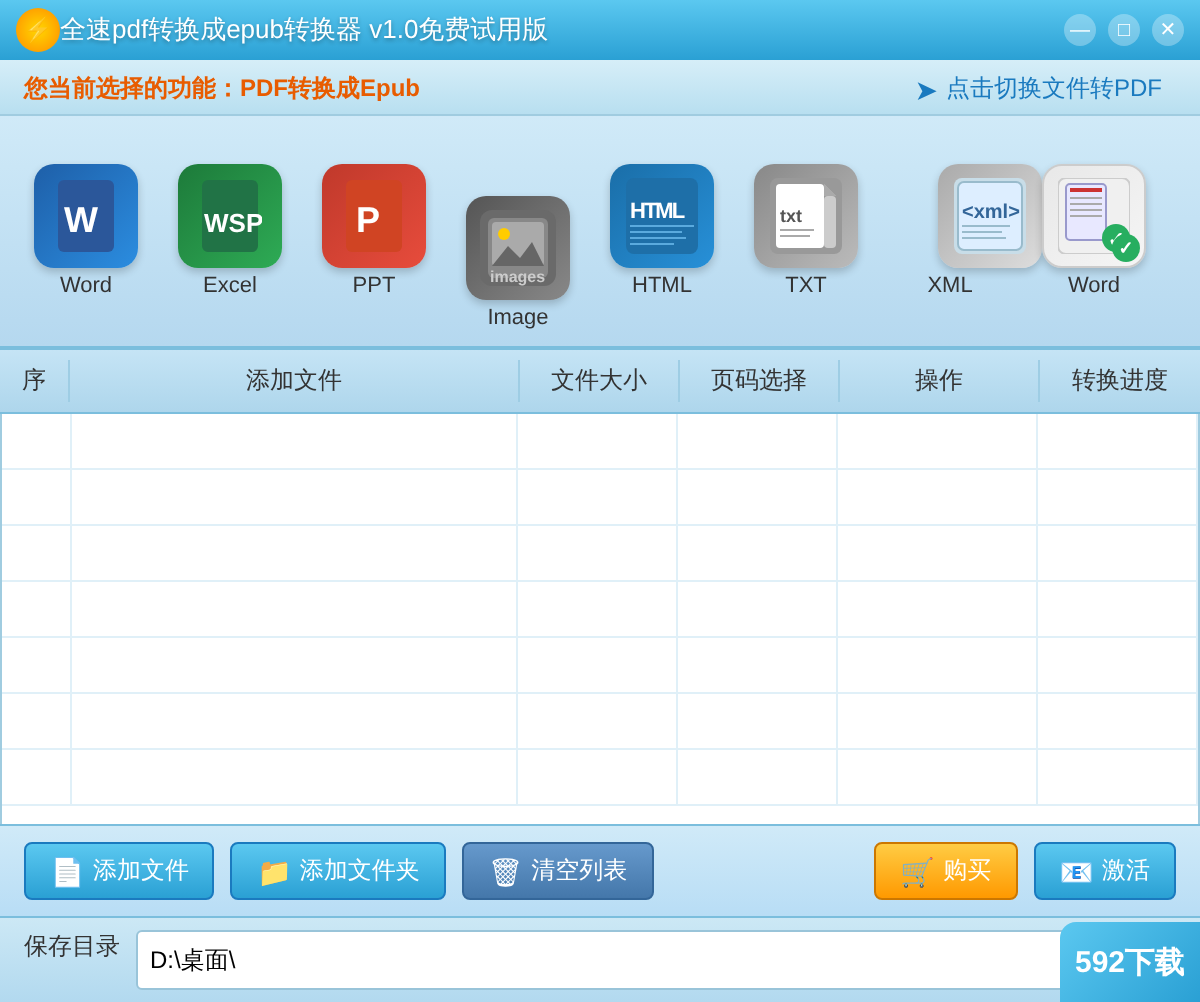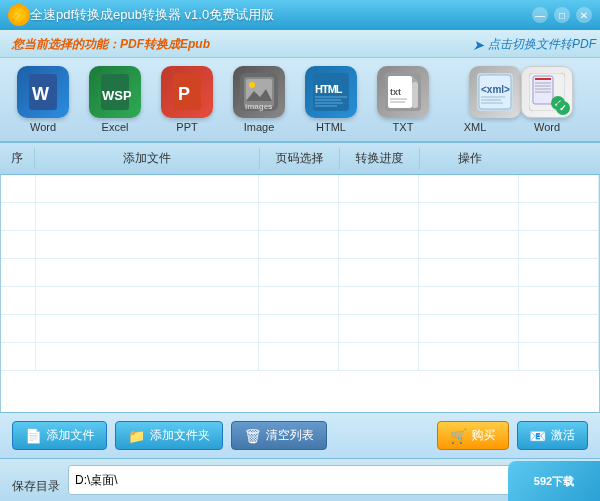--- a/index.html
+++ b/index.html
@@ -56,26 +56,25 @@
       align-items: center;
       justify-content: center;
       font-size: 10px;
       color: white;
       background: rgba(255,255,255,0.3);
     }
 
     
     .toolbar {
       background: linear-gradient(to bottom, #d6eef8, #b8dff0);
-      padding: 6px 4px 4px 12px;
+      padding: 6px 19px 4px 12px;
       display: flex;
       align-items: center;
       justify-content: space-between;
       border-bottom: 1px solid #a0cce0;
-      font-style: italic;
     }
     .toolbar-left {
       font-size: 12px;
       color: #555;
     }
     .toolbar-left span {
       color: #e85c00;
       font-weight: bold;
     }
     .toolbar-right {
@@ -139,20 +138,21 @@
     }
     
     .icon-ppt {
       background: linear-gradient(135deg, #c0392b, #e74c3c);
       font-size: 22px;
     }
     
     .icon-image {
       background: linear-gradient(135deg, #555, #888);
       font-size: 18px;
+      margin-top: 32px;
     }
     
     .icon-html {
       background: linear-gradient(135deg, #1a6ea8, #2790d8);
       font-size: 13px;
       letter-spacing: -1px;
     }
     
     .icon-txt {
       background: linear-gradient(135deg, #888, #bbb);
@@ -262,21 +262,21 @@
       background: linear-gradient(to bottom, #5bc8f0, #2aa0d4);
       border-color: #1a7abf;
       color: white;
     }
 
     
     .save-area {
       background: linear-gradient(to bottom, #cce8f5, #b2d9ef);
       padding: 6px 12px;
       display: flex;
-      align-items: flex-end;
+      align-items: flex-start;
       gap: 8px;
       border-top: 1px solid #7bbedd;
     }
     .save-label {
       font-size: 12px;
       color: #333;
       white-space: nowrap;
     }
     .save-input {
       flex: 1;
@@ -299,29 +299,29 @@
       align-items: center;
       justify-content: center;
       font-size: 14px;
     }
 
     
     .watermark {
       position: absolute;
       bottom: 0;
       right: 0;
-      width: 92px;
+      width: 70px;
       height: 40px;
       background: linear-gradient(135deg, #5bc8f0, #2aa0d4);
       border-top-left-radius: 8px;
       display: flex;
       align-items: center;
       justify-content: center;
       color: white;
-      font-size: 11px;
+      font-size: 15px;
       font-weight: bold;
     }
 
     .content-wrapper {
       display: flex;
       flex-direction: column;
       height: calc(501px - 30px);
       position: relative;
     }
 
@@ -470,23 +470,24 @@
         <div class="epub-check">✓</div>
       </div>
       <div class="format-icon-label">Word</div>
     </div>
 
   </div>
 
   <div class="table-header">
     <div class="table-header-cell">序</div>
     <div class="table-header-cell">添加文件</div>
+    <div class="table-header-cell">文件大小</div>
     <div class="table-header-cell">页码选择</div>
+    <div class="table-header-cell">操作</div>
     <div class="table-header-cell">转换进度</div>
-    <div class="table-header-cell">操作</div>
   </div>
 
   <div class="table-section">
 
     <div class="table-row">
       <div class="table-cell"></div>
       <div class="table-cell"></div>
       <div class="table-cell"></div>
       <div class="table-cell"></div>
       <div class="table-cell"></div>

